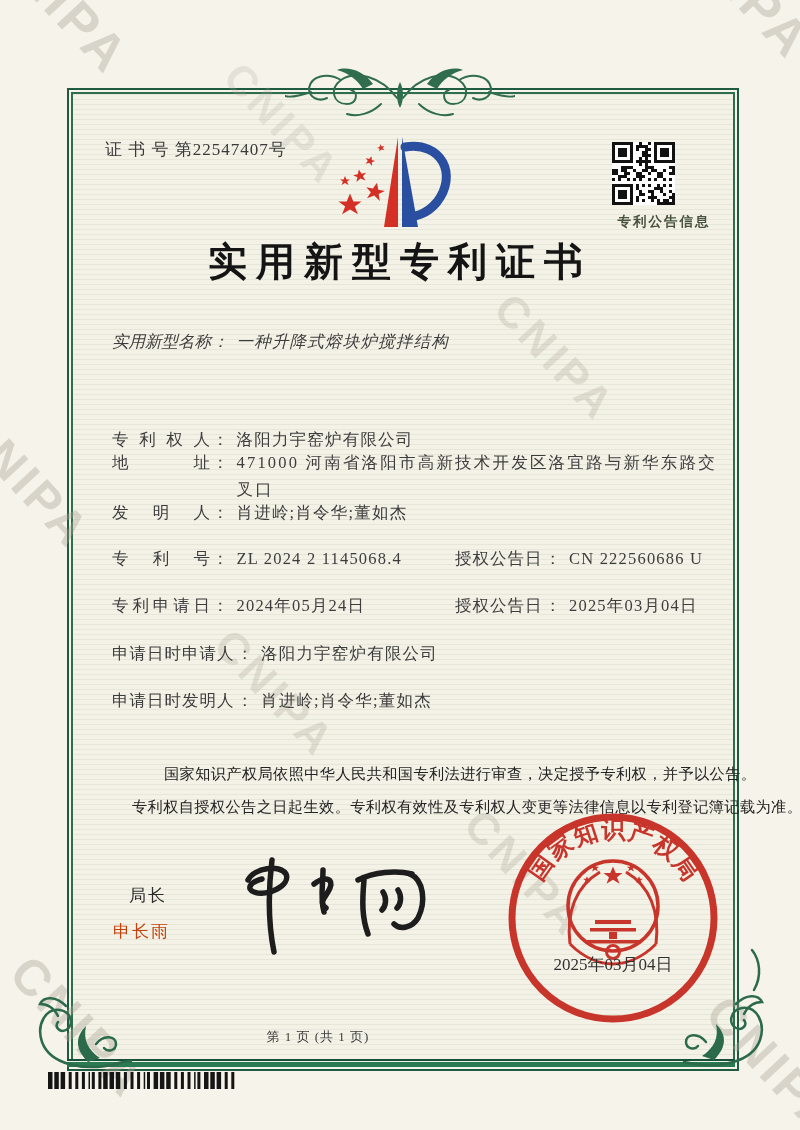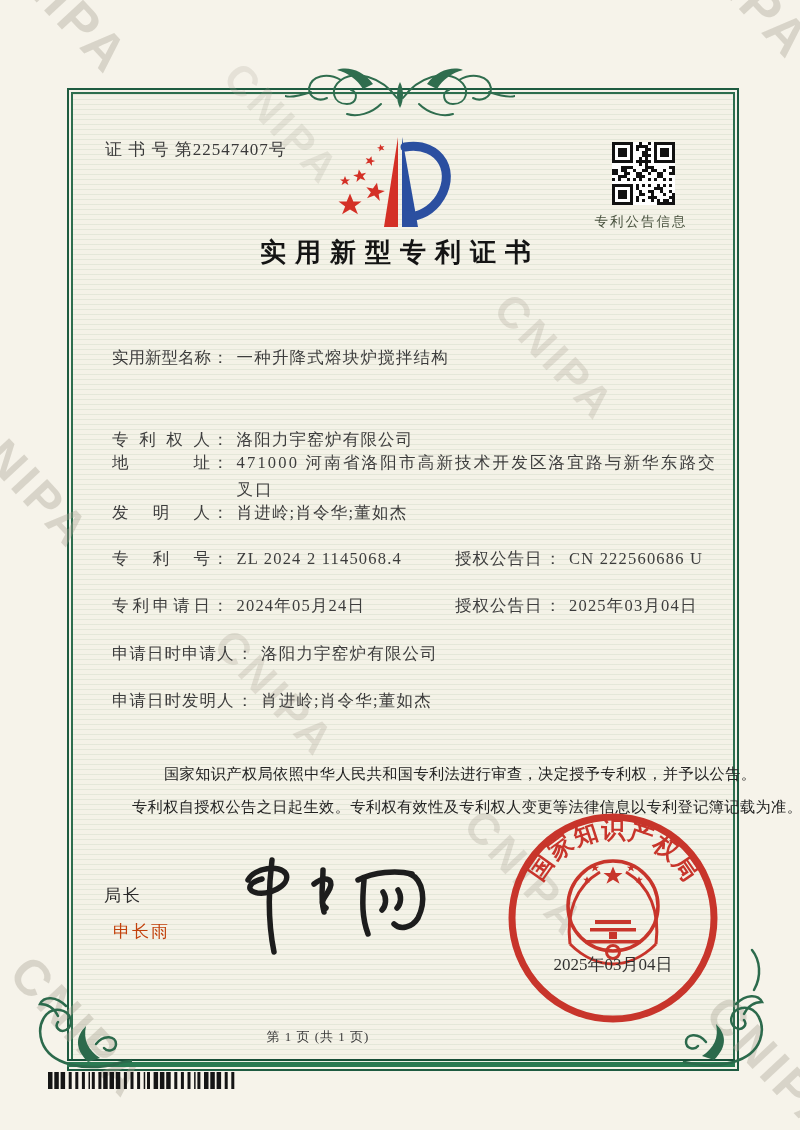--- a/index.html
+++ b/index.html
@@ -17,39 +17,39 @@
               repeating-linear-gradient(180deg, rgba(120,160,120,0.13) 0 1px, rgba(0,0,0,0) 1px 5px),
               #f4f2e7;}
   .band{position:absolute;left:67px;top:1059px;width:668px;height:8px;z-index:3;
         background:linear-gradient(180deg,#174f38 0 2px,#eef1e6 2px 3px,#2a7a52 3px 8px);}
   .flourish{position:absolute;z-index:4;}
   
   .certno{position:absolute;left:105px;top:138px;font-size:17px;color:#3a3a3a;
           letter-spacing:1px;z-index:3;}
   .logo{position:absolute;left:318px;top:131px;z-index:3;}
   .qr{position:absolute;left:612px;top:142px;width:63px;height:63px;background:#fff;z-index:3;}
-  .qrcap{position:absolute;left:581px;top:213px;width:120px;text-align:center;font-size:13.5px;
-         color:#49523f;letter-spacing:2px;z-index:3;}
-  .title{position:absolute;left:0;top:235px;width:800px;text-align:center;font-size:26px;
+  .qrcap{position:absolute;left:604px;top:213px;width:120px;text-align:center;font-size:13.5px;
+         color:#49523f;letter-spacing:2px;z-index:3;font-weight:bold;}
+  .title{position:absolute;left:0;top:235px;width:800px;text-align:center;font-size:39px;
          font-weight:bold;color:#141414;letter-spacing:9px;z-index:3;}
   
   .fields{position:absolute;left:112px;top:331px;width:606px;font-size:16.5px;color:#3d3d3d;z-index:3;}
   .frow{position:absolute;left:0;white-space:nowrap;}
   .jl{display:inline-block;width:98px;text-align:justify;text-align-last:justify;vertical-align:top;}
   .jlw{display:inline-block;vertical-align:top;letter-spacing:1px;}
   .colon{display:inline-block;margin:0 8px 0 2px;}
   .fval{letter-spacing:1.2px;}
   .addr{white-space:normal;display:flex;line-height:27px;}
   .addr .fval{width:482px;letter-spacing:2.2px;}
   .rcol{position:absolute;left:343px;top:0;white-space:nowrap;}
   
   .stmt{position:absolute;left:92px;z-index:3;font-size:15.2px;color:#222;
         letter-spacing:0.4px;white-space:nowrap;margin-left:40px;}
   
-  .sig-title{position:absolute;left:104px;top:884px;font-size:17px;color:#2b2b2b;z-index:3;letter-spacing:2px;}
+  .sig-title{position:absolute;left:129px;top:884px;font-size:17px;color:#2b2b2b;z-index:3;letter-spacing:2px;}
   .sig-name{position:absolute;left:113px;top:920px;font-size:17px;color:#c2410c;z-index:3;letter-spacing:2px;}
   .signature{position:absolute;left:228px;top:850px;z-index:3;}
   .seal{position:absolute;left:500px;top:806px;z-index:5;opacity:0.92;}
   .footer{position:absolute;left:0;top:1028px;width:636px;text-align:center;font-size:13px;
           color:#3c3c3c;z-index:3;letter-spacing:1px;}
   .barcode{position:absolute;left:48px;top:1072px;z-index:4;}
 </style>
 </head>
 <body>
 
@@ -268,21 +268,21 @@
           <rect x="57" y="60" width="3" height="3" fill="#111"></rect>
           <rect x="60" y="60" width="3" height="3" fill="#111"></rect>
         </g>
       </svg>
   </div>
   <div class="qrcap">专利公告信息</div>
 
   <div class="title">实用新型专利证书</div>
 
   <div class="fields">
-    <div class="frow" style="top:16px;">
+    <div class="frow" style="top:0;font-style:italic;">
       <span class="jl">实用新型名称</span><span class="colon">：</span><span class="fval">一种升降式熔块炉搅拌结构</span>
     </div>
     <div class="frow" style="top:66px;margin-top:32px;">
       <span class="jl">专利权人</span><span class="colon">：</span><span class="fval">洛阳力宇窑炉有限公司</span>
     </div>
     <div class="frow addr" style="top:118px;">
       <span class="jl">地址</span>
         <span class="colon">：</span>
         <span class="fval">471000 河南省洛阳市高新技术开发区洛宜路与新华东路交叉口</span>
     </div>

